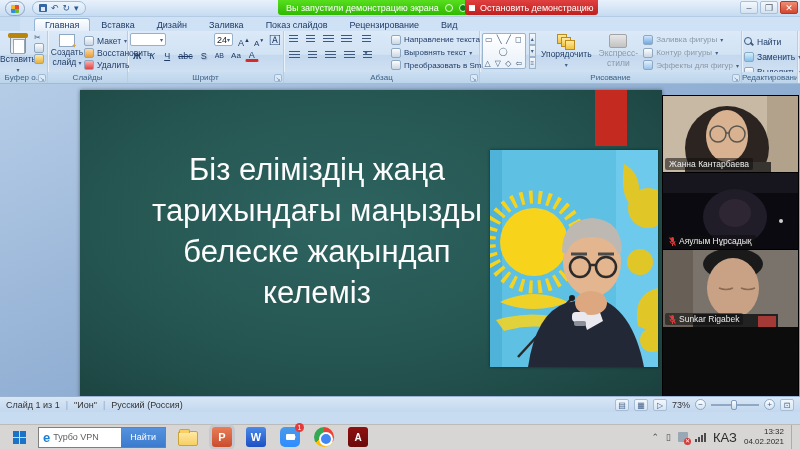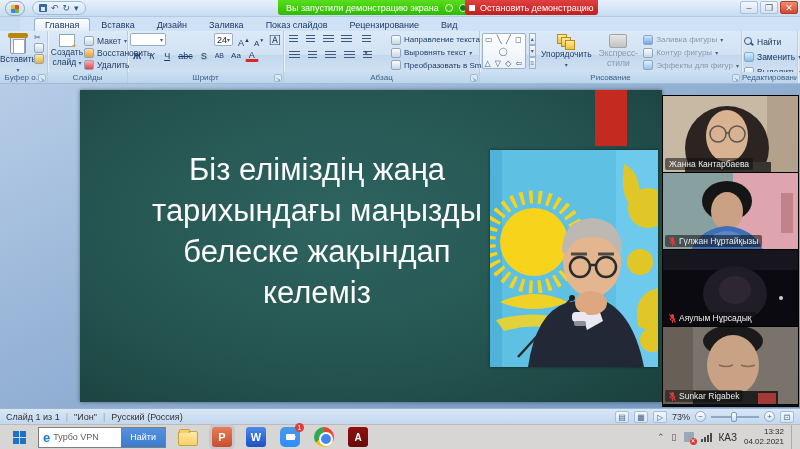--- a/index.html
+++ b/index.html
@@ -94,21 +94,21 @@
   .photo { position:absolute; left:410px; top:60px; width:168px; height:217px; box-shadow:0 0 3px rgba(0,0,0,.5); }
 
   
   .video-panel { position:absolute; left:662px; top:95px; width:137px; height:312px; background:#0c0c0c;
     border:1px solid #000; display:flex; flex-direction:column; }
   .tile { position:relative; width:135px; height:77px; overflow:hidden; border-bottom:1px solid #000; }
   .name-tag { position:absolute; left:2px; bottom:2px; display:flex; align-items:center; gap:3px;
     background:rgba(15,15,15,.55); color:#ececec; font-size:8.5px; padding:1px 4px; border-radius:2px; white-space:nowrap; }
 
   
-  .statusbar { position:absolute; left:0; top:408px; width:800px; height:16px;
+  .statusbar { position:absolute; left:0; top:396px; width:800px; height:16px;
     background:linear-gradient(#d9e7f6,#c2d7ee); border-top:1px solid #9ab3d0; display:flex; align-items:center;
     font-size:9px; color:#333; padding:0 6px; }
   .sb-sep { color:#90a8c4; margin:0 6px; }
   .sb-right { margin-left:auto; display:flex; align-items:center; gap:5px; }
   .viewbtn { font-size:8px; color:#44618a; border:1px solid #a6bdd6; background:linear-gradient(#f2f7fc,#d6e4f2);
     border-radius:2px; width:14px; height:12px; line-height:11px; text-align:center; }
   .zslider { position:relative; width:48px; height:12px; }
   .zslider .track { position:absolute; left:0; right:0; top:5px; height:2px; background:#8fa8c4; }
   .zslider .thumb { position:absolute; left:20px; top:1px; width:6px; height:10px; background:linear-gradient(#fdfeff,#c8daed);
     border:1px solid #7e9cbd; border-radius:2px; }
@@ -143,21 +143,21 @@
     font-size:7px; line-height:9px; text-align:center; color:#fff; font-weight:normal; }
   .chrome { border-radius:50%; background:conic-gradient(#ea4335 0 33%, #fbbc05 0 66%, #34a853 0); position:relative; }
   .chrome::after { content:""; position:absolute; left:5px; top:5px; width:10px; height:10px; background:#4285f4; border:2px solid #fff; border-radius:50%; }
   .adobe { background:linear-gradient(#8f1010,#6b0a0a); font-size:10px; }
   .tray { margin-left:auto; display:flex; align-items:center; gap:7px; padding-right:4px; }
   .tray .t-ic { font-size:9px; color:#4a4a4a; }
   .flagx { position:relative; width:10px; height:10px; background:#9aa7b5; border-radius:1px; }
   .flagx::after { content:"✕"; position:absolute; right:-3px; bottom:-3px; font-size:6px; color:#fff; background:#d43b3b; border-radius:50%; width:7px; height:7px; line-height:7px; text-align:center; }
   .signal { display:flex; align-items:flex-end; gap:1px; height:9px; }
   .signal i { width:2px; background:#4a4a4a; }
-  .lang { font-size:10px; color:#2b2b2b; }
+  .lang { font-size:13px; color:#2b2b2b; }
   .clock { text-align:right; font-size:8px; color:#2b2b2b; line-height:1.25; }
   .show-desktop { width:5px; height:25px; border-left:1px solid #aeacab; }
 </style>
 </head>
 <body>
 
 <div class="screen">
 
   <div class="titlebar">
     <div class="office-btn"></div>
@@ -413,40 +413,20 @@
         <circle cx="55" cy="38" r="8" fill="none" stroke="#5a564e" stroke-width="1.5"></circle>
         <circle cx="74" cy="38" r="8" fill="none" stroke="#5a564e" stroke-width="1.5"></circle>
         <line x1="63" y1="37" x2="66" y2="37" stroke="#5a564e" stroke-width="1.5"></line>
         <rect x="22" y="66" width="86" height="11" fill="#38342f"></rect>
       </svg>
       <div class="name-tag">
         <span>Жанна Кантарбаева</span>
       </div>
     </div>
 
-    <div class="tile">
-      <svg width="135" height="77" viewBox="0 0 135 77">
-        <rect width="135" height="77" fill="#88a0a0"></rect>
-        <rect x="70" width="65" height="77" fill="#dfa5ae"></rect>
-        <rect x="118" y="20" width="12" height="40" fill="#c2828c"></rect>
-        <ellipse cx="64" cy="28" rx="25" ry="20" fill="#151515"></ellipse>
-        <ellipse cx="64" cy="38" rx="16" ry="19" fill="#caa184"></ellipse>
-        <path d="M28,77 q10,-22 36,-24 q26,2 36,24z" fill="#3f6fb5"></path>
-        <path d="M50,62 q14,-8 28,0 l-2,6 q-12,-5 -24,0z" fill="#5b87c9"></path>
-      </svg>
-      <div class="name-tag">
-        <svg width="7" height="9" viewBox="0 0 7 9">
-          <rect x="2" y="0" width="3" height="5" rx="1.5" fill="#e23b3b"></rect>
-          <path d="M1,4 a2.5,2.5 0 0 0 5,0" fill="none" stroke="#e23b3b" stroke-width="1"></path>
-          <line x1="3.5" y1="6.5" x2="3.5" y2="9" stroke="#e23b3b" stroke-width="1"></line>
-          <line x1="0.5" y1="0.5" x2="6.5" y2="8.5" stroke="#e23b3b" stroke-width="1.2"></line>
-        </svg>
-        <span>Гүлжан Нұртайқызы</span>
-      </div>
-    </div>
 
     <div class="tile">
       <svg width="135" height="77" viewBox="0 0 135 77">
         <rect width="135" height="77" fill="#0a0a10"></rect>
         <rect x="0" y="0" width="135" height="20" fill="#17151d"></rect>
         <ellipse cx="72" cy="44" rx="32" ry="28" fill="#201c28"></ellipse>
         <ellipse cx="72" cy="40" rx="16" ry="14" fill="#2e2633"></ellipse>
         <circle cx="118" cy="48" r="2" fill="#cfcfcf"></circle>
       </svg>
       <div class="name-tag">

